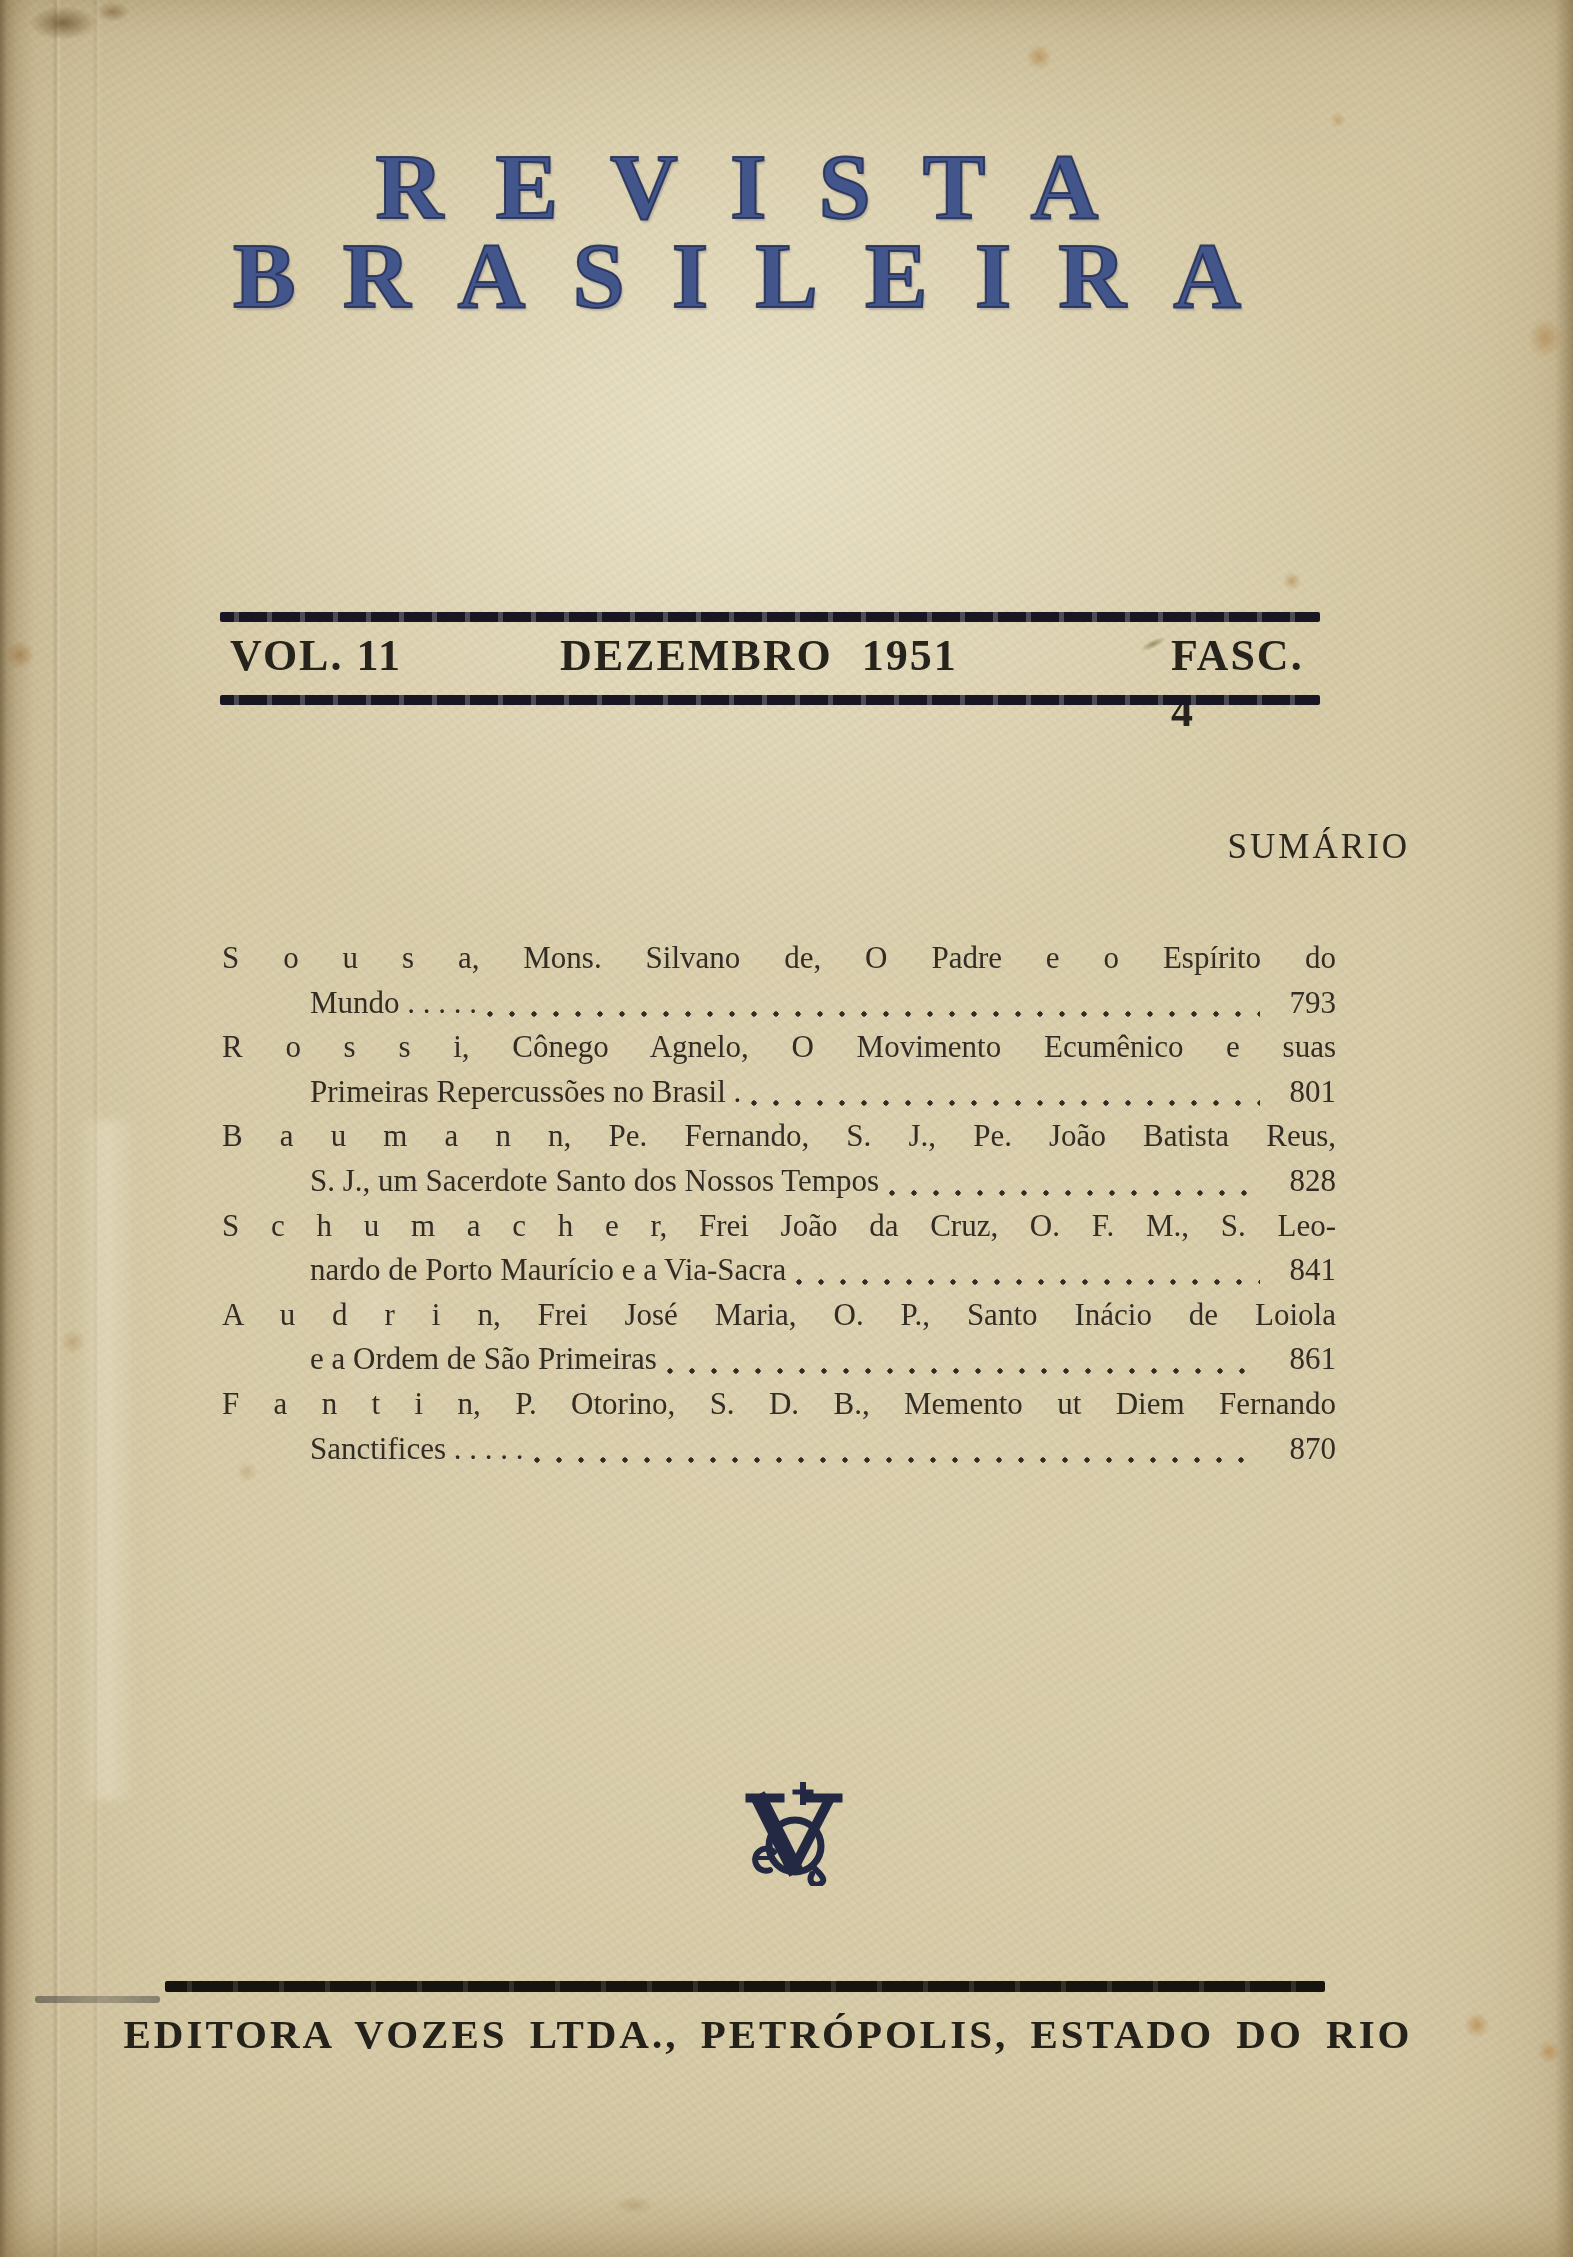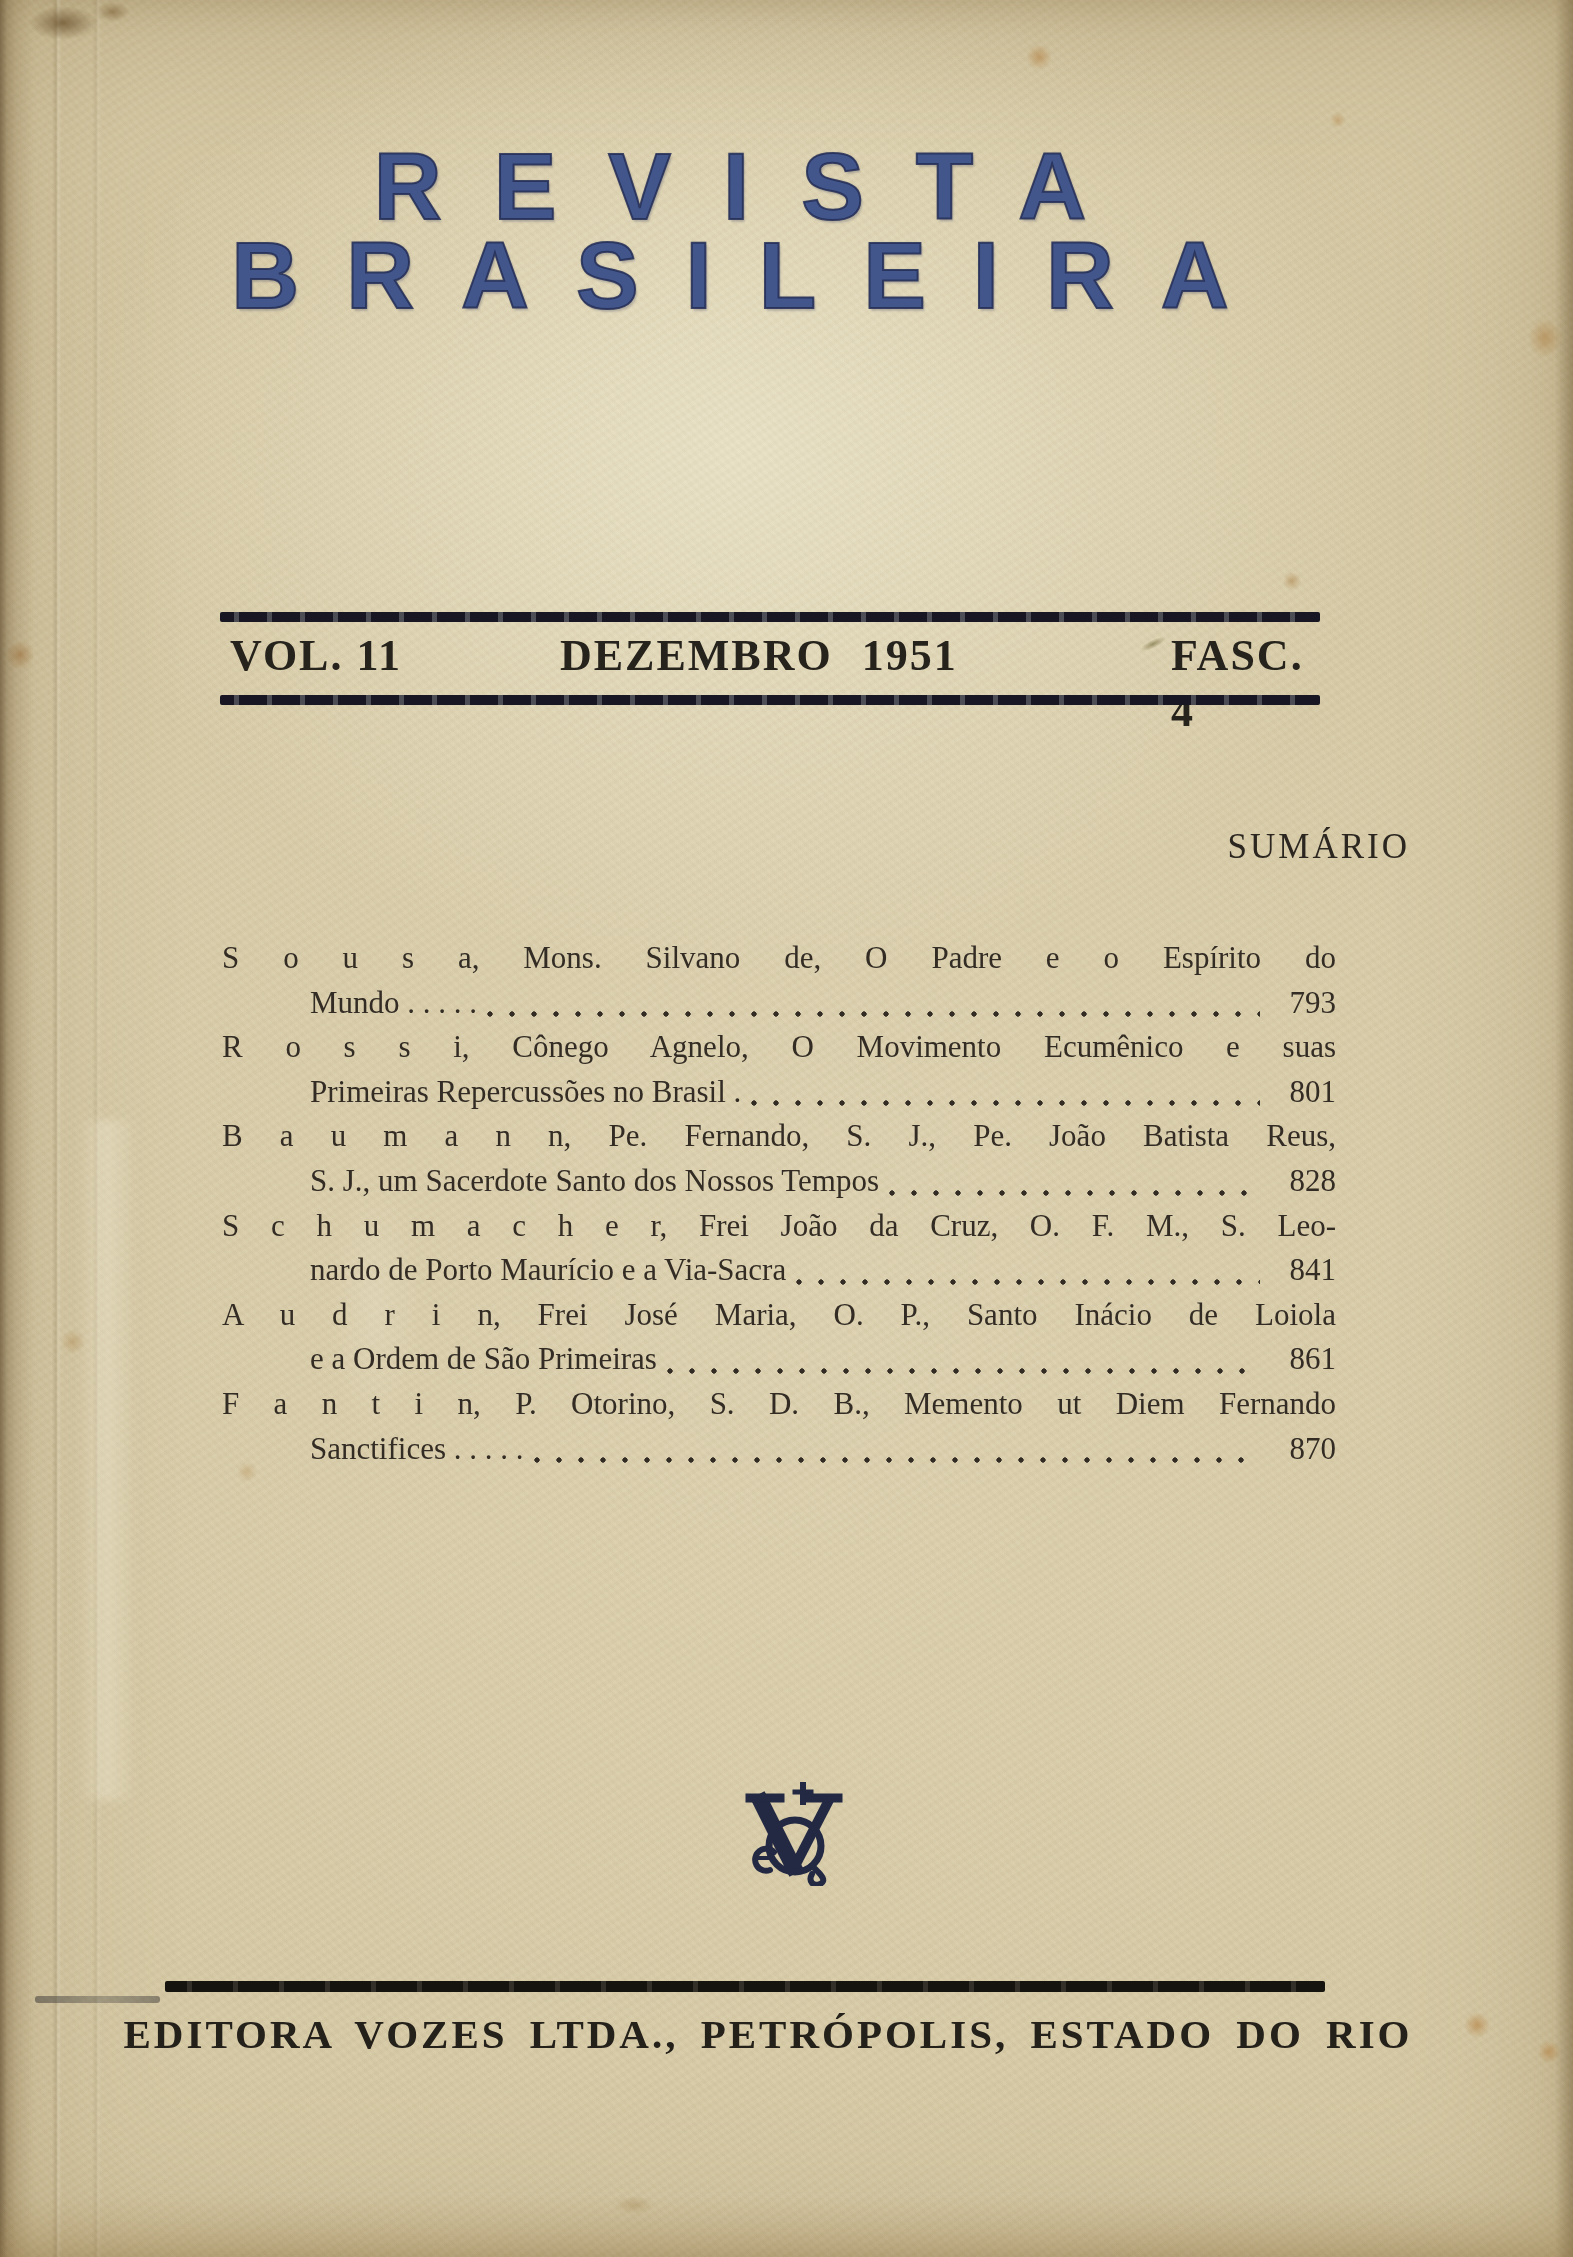--- a/index.html
+++ b/index.html
@@ -44,23 +44,23 @@
     border-radius:3px;filter:blur(.4px);
   }
   .light-streak{
     position:absolute;left:78px;top:1120px;width:58px;height:680px;
     background:linear-gradient(90deg, rgba(245,240,220,0), rgba(245,240,220,.35), rgba(245,240,220,0));
     filter:blur(4px);
   }
 
   
   .title-block{
-    position:absolute;left:0;top:142px;width:1460px;
+    position:absolute;left:7px;top:142px;width:1460px;
     text-align:center;
-    font-family:Liberation Sans, sans-serif;
+    font-family:Liberation Serif, serif;
     font-weight:700;
     font-size:94px;line-height:89px;
     color:#42568c;
     -webkit-text-stroke:2px rgba(36,46,86,.85);
     text-shadow: 2px 3px 2px rgba(45,52,92,.22), 0 0 2px rgba(40,50,90,.5);
     white-space:nowrap;
   }
   .t1{letter-spacing:52px;padding-left:52px;}
   .t2{letter-spacing:33px;padding-left:33px;}
   .t3{letter-spacing:47px;padding-left:47px;}

